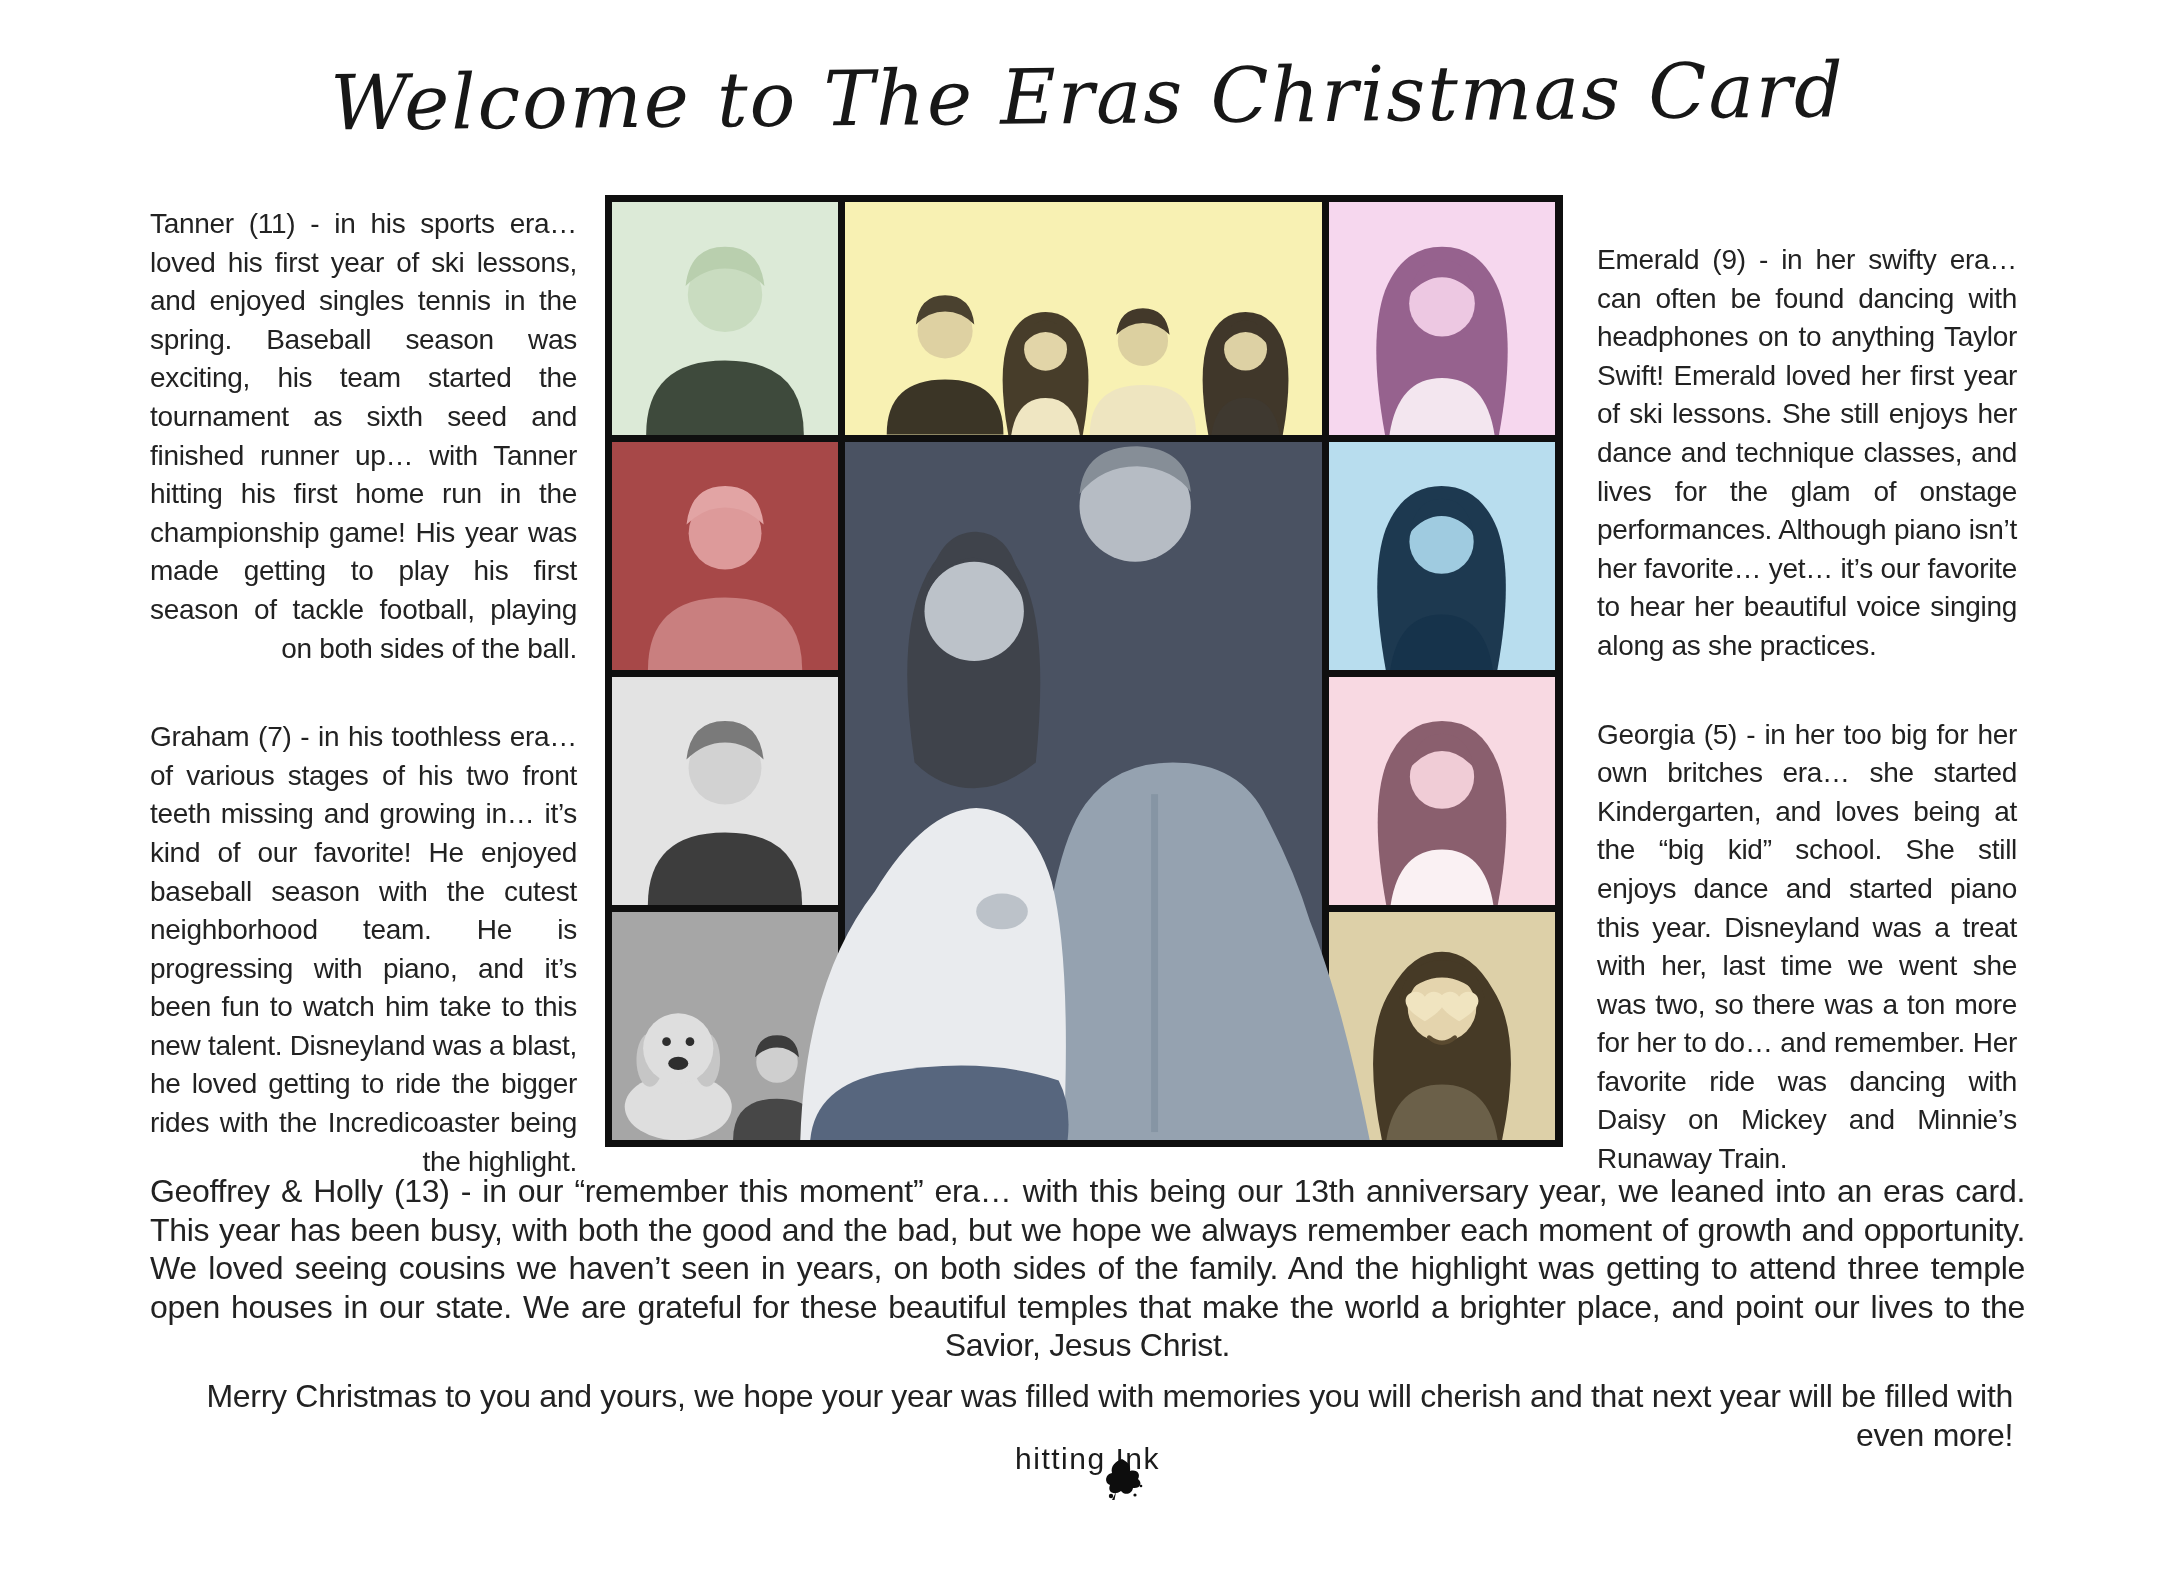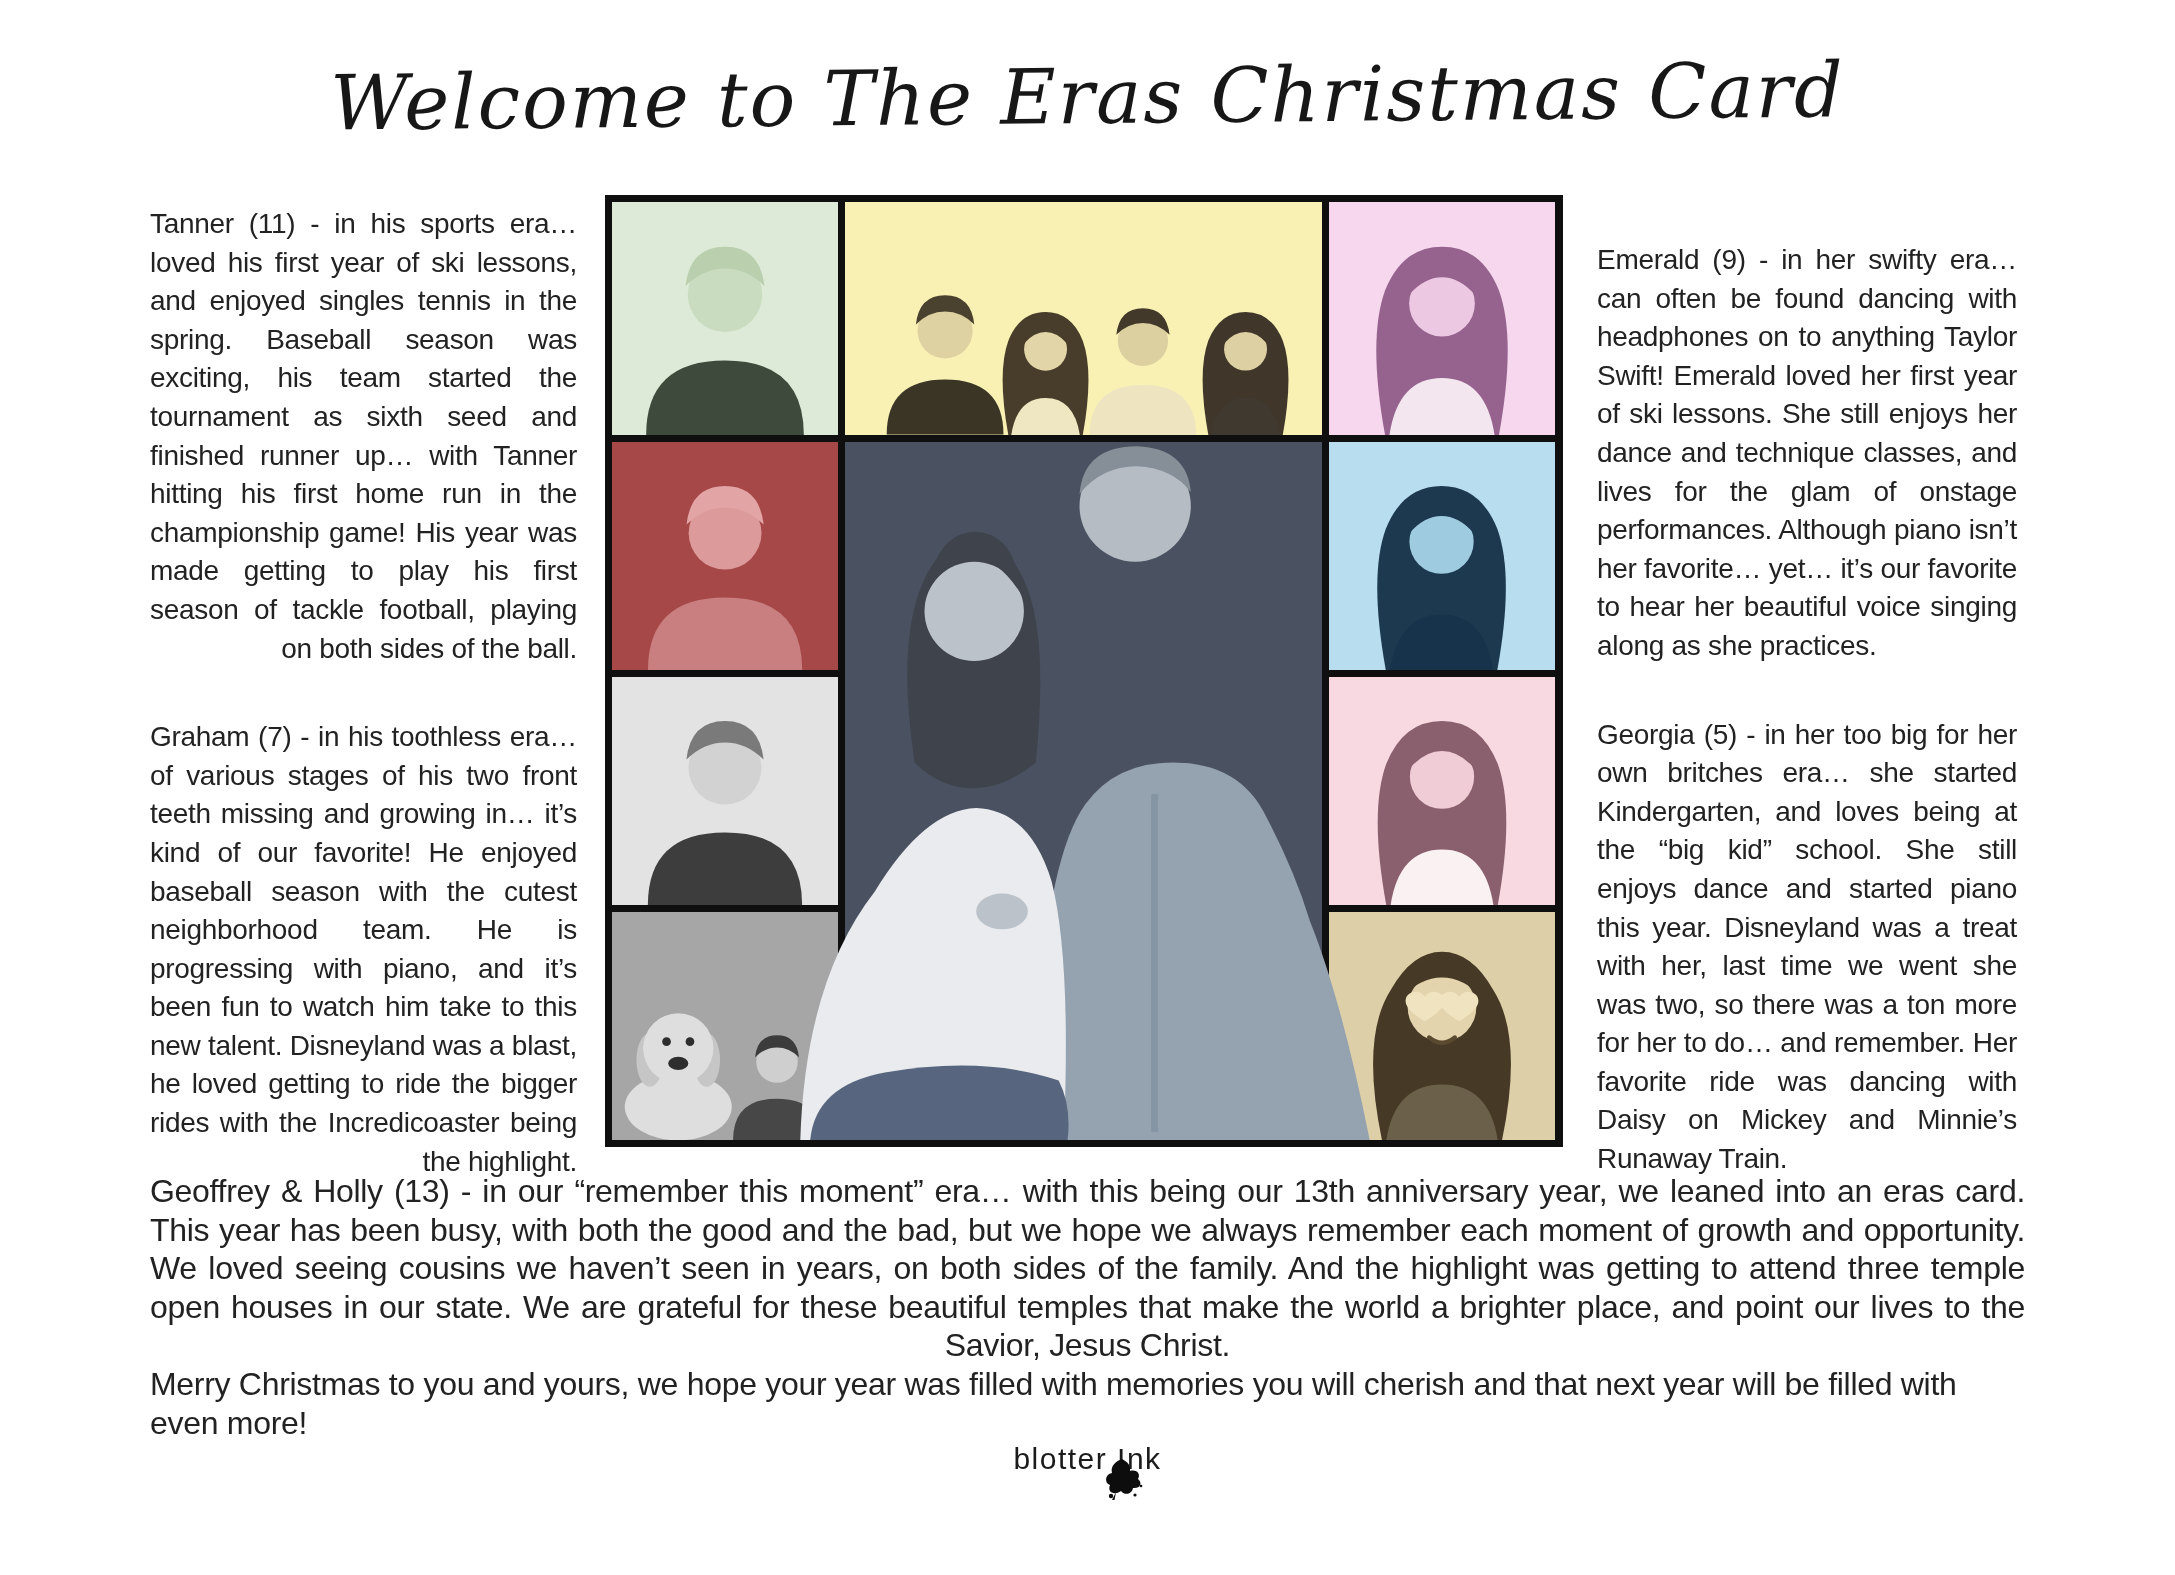--- a/index.html
+++ b/index.html
@@ -16,21 +16,21 @@
        text-align:justify;color:#222;}
   .col p{margin:0 0 50px 0;}
   .left-col{left:150px;top:205px;width:427px;}
   .left-col p{text-align-last:right;}
   .right-col{left:1597px;top:205px;width:420px;margin-top:36px;}
   .right-col p{text-align-last:left;}
 
   .footer-text{position:absolute;left:150px;top:1172px;width:1875px;
                font-size:32px;line-height:38.6px;letter-spacing:-0.3px;color:#222;}
   .footer-text .family{text-align:justify;text-align-last:center;margin:0;}
-  .footer-text .closing{text-align:left;margin:0;}
+  .footer-text .closing{text-align:right;margin:12px;}
 
   
   .collage{position:absolute;left:605px;top:195px;width:958px;height:952px;
            box-sizing:border-box;display:grid;
            grid-template-columns:226px 477px 226px;
            grid-template-rows:233px 228px 228px 228px;
            gap:7px;padding:7px;background:#0f0f0f;}
   .cell{position:relative;overflow:hidden;z-index:1;}
   .cell .fig{position:absolute;bottom:0;left:0;width:100%;height:94%;}
   .cell-kids .fig{position:absolute;bottom:0;}
@@ -189,21 +189,21 @@
 
   </div>
 
   <div class="footer-text">
     <p class="family">Geoffrey &amp; Holly (13) - in our “remember this moment” era… with this being our 13th anniversary year, we leaned into an eras card. This year has been busy, with both the good and the bad, but we hope we always remember each moment of growth and opportunity. We loved seeing cousins we haven’t seen in years, on both sides of the family. And the highlight was getting to attend three temple open houses in our state. We are grateful for these beautiful temples that make the world a brighter place, and point our lives to the Savior, Jesus Christ.</p>
     <p class="closing">Merry Christmas to you and yours, we hope your year was filled with memories you will cherish and that next year will be filled with even more!</p>
   </div>
 
   <div class="logo">
     <span class="logo-text">
-      <span>blotter Ink</span>
+      <span>hitting Ink</span>
       <svg class="blot" viewBox="0 0 42 46">
         <path d="M20 3 C26 6 29 10 28 15 C35 13 39 18 36 23 C41 27 38 33 31 32 C30 38 23 40 19 35 C12 40 5 36 8 29 C2 27 3 18 10 17 C8 10 14 5 20 3 Z" fill="#0d0d0d"></path>
         <circle cx="9" cy="40" r="2.2" fill="#0d0d0d"></circle>
         <circle cx="33" cy="39" r="1.6" fill="#0d0d0d"></circle>
         <circle cx="39" cy="30" r="1.3" fill="#0d0d0d"></circle>
         <path d="M14 36 L10 44 L12.5 44 Z" fill="#0d0d0d"></path>
       </svg>
     </span>
   </div>
 

